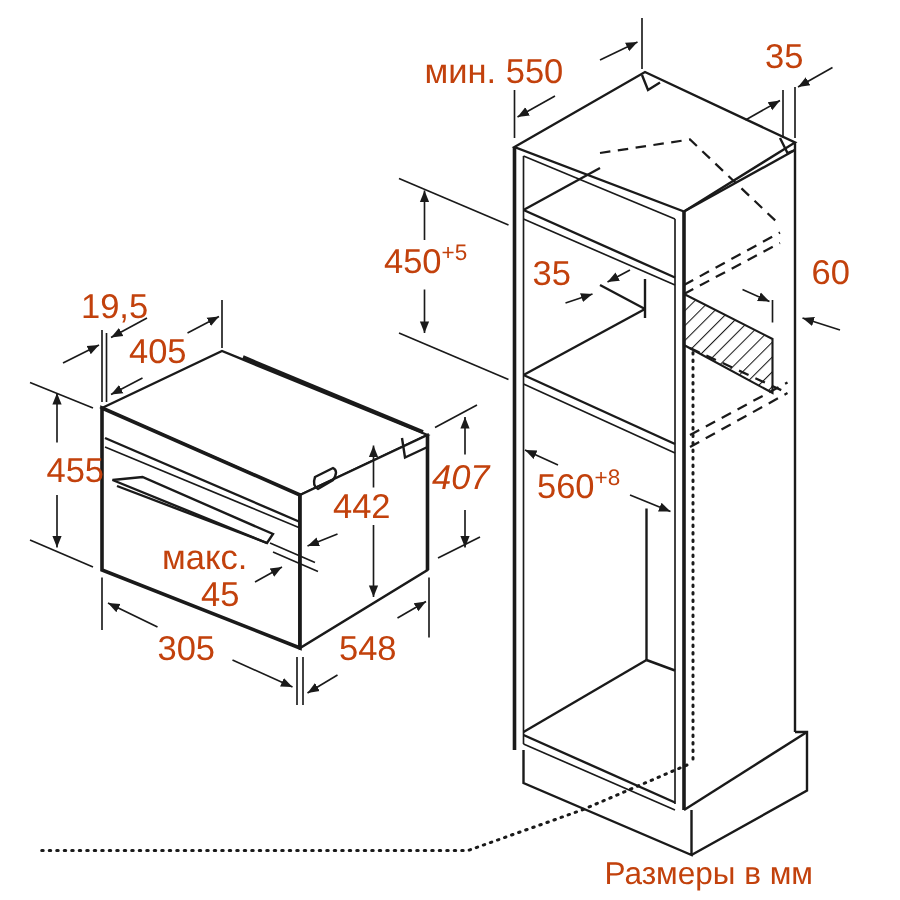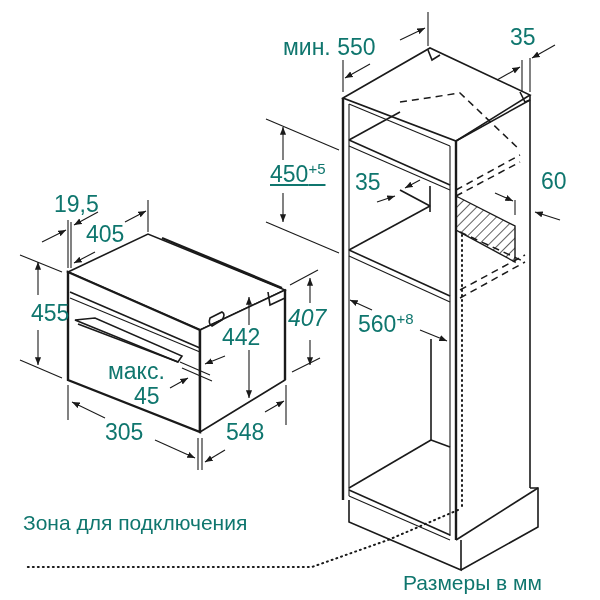--- a/index.html
+++ b/index.html
@@ -4,21 +4,21 @@
 <style>
   html, body { margin:0; padding:0; background:#ffffff; }
   body { width:600px; height:600px; overflow:hidden; position:relative; font-family:"Liberation Sans", sans-serif; }
   svg { position:absolute; left:0; top:0; }
   .ln { stroke:#1a1a1a; stroke-width:1.6; fill:none; }
   .thk { stroke:#1a1a1a; stroke-width:2.4; fill:none; }
   .thin { stroke:#1a1a1a; stroke-width:1.1; fill:none; }
   .dash { stroke:#1a1a1a; stroke-width:1.5; fill:none; stroke-dasharray:7 5; }
   .dot { stroke:#1a1a1a; stroke-width:2; fill:none; stroke-dasharray:1 4; stroke-linecap:round; }
   .fillw { fill:#ffffff; }
-  .lbl { position:absolute; color:#0f766e; font-family:"Liberation Sans", sans-serif; font-size:23px; line-height:1; white-space:nowrap; }
+  .lbl { position:absolute; color:#c2410c; font-family:"Liberation Sans", sans-serif; font-size:23px; line-height:1; white-space:nowrap; }
   .lbl sup { font-size:15px; position:relative; top:-2px; vertical-align:top; }
   .note { font-size:21px; line-height:26px; }
 </style>
 </head>
 <body>
 
 <svg width="600" height="600" viewBox="0 0 600 600">
   <defs>
     <marker id="arr" viewBox="0 0 10 10" refX="10" refY="5" markerWidth="7" markerHeight="7" orient="auto-start-reverse">
       <path d="M0,1 L10,5 L0,9 z" fill="#1a1a1a"></path>
@@ -166,31 +166,30 @@
     <line class="thin" x1="155" y1="440" x2="195" y2="458" marker-end="url(#arr)"></line>
 
     <line class="thin" x1="286" y1="385" x2="286" y2="425"></line>
     <line class="thin" x1="225" y1="450" x2="205" y2="462" marker-end="url(#arr)"></line>
     <line class="thin" x1="265" y1="412" x2="284" y2="401" marker-end="url(#arr)"></line>
   </g>
 </svg>
 
 <div class="lbl" style="left:283px;top:36px;">мин. 550</div>
 <div class="lbl" style="left:510px;top:26px;">35</div>
-<div class="lbl" style="left:270px;top:163px;text-decoration:underline;"><span>450</span><sup>+5</sup></div>
+<div class="lbl" style="left:256px;top:163px;"><span>450</span><sup>+5</sup></div>
 <div class="lbl" style="left:355px;top:171px;">35</div>
 <div class="lbl" style="left:503px;top:170px;margin-left:38px;">60</div>
 <div class="lbl" style="left:358px;top:313px;"><span>560</span><sup>+8</sup></div>
 
 <div class="lbl" style="left:30px;top:193px;margin-left:24px;">19,5</div>
 <div class="lbl" style="left:86px;top:223px;">405</div>
 <div class="lbl" style="left:12px;top:302px;margin-left:19px;">455</div>
 <div class="lbl" style="left:222px;top:326px;">442</div>
 <div class="lbl" style="left:288px;top:307px;font-style:italic;">407</div>
 <div class="lbl" style="left:108px;top:360px;">макс.</div>
 <div class="lbl" style="left:134px;top:385px;">45</div>
 <div class="lbl" style="left:105px;top:421px;">305</div>
 <div class="lbl" style="left:226px;top:421px;">548</div>
 
 <div class="lbl note" style="left:23px;top:510px;">
-  <div>Зона для подключения</div>
 </div>
 <div class="lbl note" style="left:403px;top:570px;">Размеры в мм</div>
 
 </body></html>

